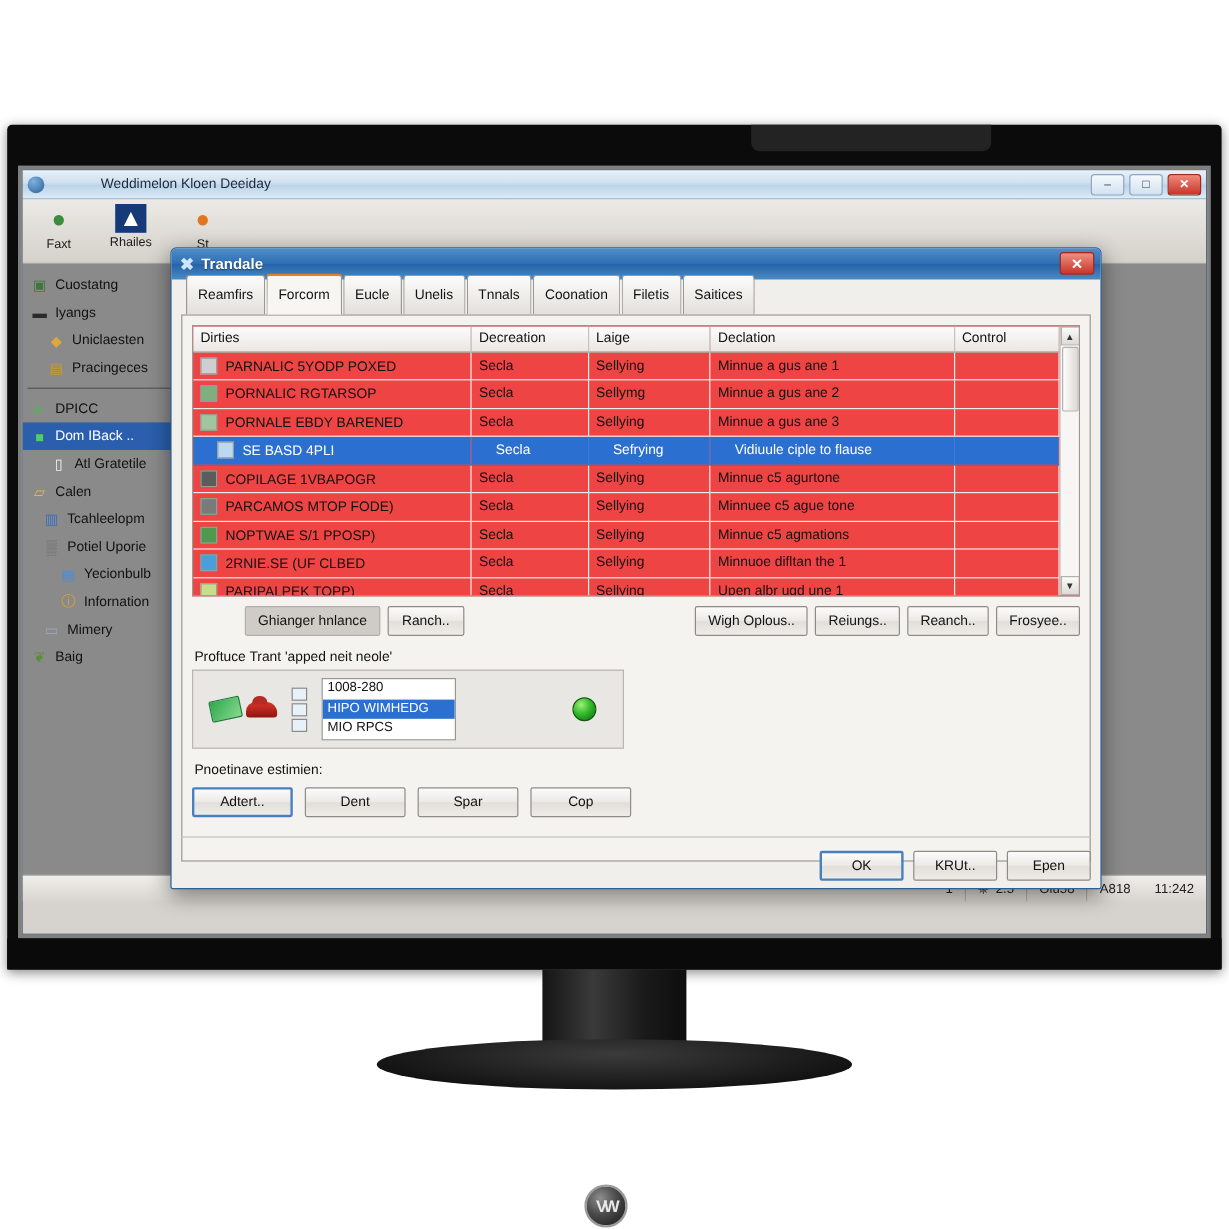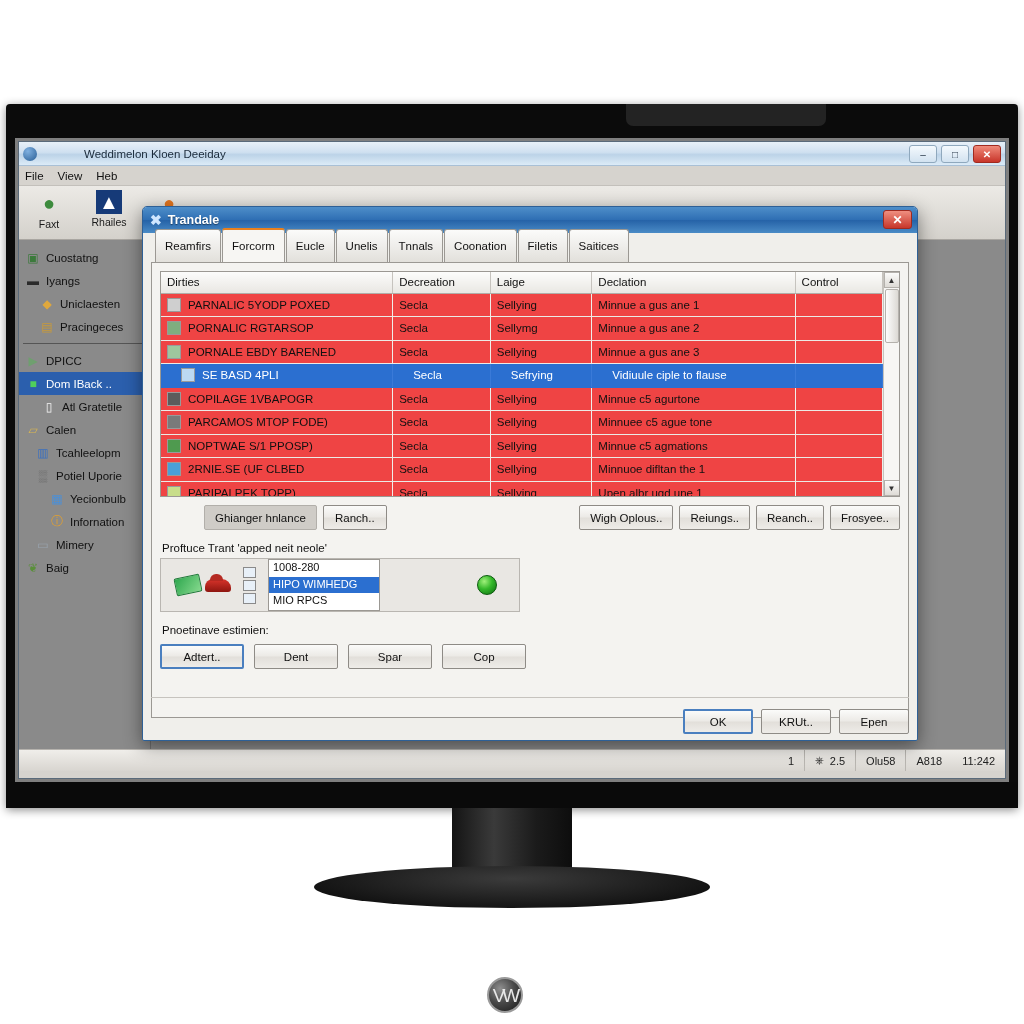--- a/index.html
+++ b/index.html
@@ -28,26 +28,26 @@
   }
   #screen {
     position: absolute; left: 9px; top: 34px; width: 994px; height: 644px;
     background: #7f7f7f; overflow: hidden;
   }
   #bezel-bottom {
     position: absolute; left: 0; bottom: 0; width: 1012px; height: 26px;
     background: #0a0a0a;
   }
   #vw-logo {
-    position: absolute; left: 487px; bottom: 11px; width: 36px; height: 36px;
+    position: absolute; left: 487px; bottom: 1px; width: 36px; height: 36px;
     border-radius: 50%;
     background: radial-gradient(circle at 35% 30%, #8f8f8f 0%, #4a4a4a 45%, #171717 100%);
     border: 2px solid #9a9a9a;
     display: flex; align-items: center; justify-content: center;
-    color: #e8e8e8; font-size: 19px; font-weight: normal; letter-spacing: -3px;
+    color: #e8e8e8; font-size: 14px; font-weight: bold; letter-spacing: -3px;
     font-family: "Liberation Sans", sans-serif;
     line-height: 1;
   }
   #stand-neck {
     position: absolute; left: 452px; top: 808px; width: 120px; height: 68px;
     background: linear-gradient(to right, #141414, #3a3a3a 35%, #1b1b1b 70%, #0d0d0d);
     border-radius: 0 0 8px 8px;
   }
   #stand-base {
     position: absolute; left: 314px; top: 866px; width: 396px; height: 42px;
@@ -215,21 +215,21 @@
     border: 1px solid #8e8b86; border-radius: 2px;
     font-size: 11.5px; color: #111; display: flex; align-items: center; justify-content: center;
     white-space: nowrap;
   }
   .btn.flat { background: #cfccc7; border-color: #b2afaa; margin-left: 44px; }
   .btn.default { border: 2px solid #4a7fbf; }
   .spring { flex: 1; }
 
   .section-label { font-size: 11.5px; color: #111; margin: 12px 0 4px 2px; }
   .preview-box {
-    border: 1px solid #b9b6b1; background: #e9e7e3; height: 54px;
+    border: 1px solid #b9b6b1; background: #e9e7e3; height: 66px;
     display: flex; align-items: center; padding: 0 14px; gap: 12px; position: relative;
     width: 360px;
   }
   .prev-icons { display: flex; align-items: center; gap: 4px; }
   .listbox {
     width: 112px; height: 52px; background: #fff; border: 1px solid #9b9893;
     font-size: 11px; color: #111; overflow: hidden;
   }
   .listbox div { padding: 1px 4px; height: 16.5px; white-space: nowrap; }
   .listbox div.sel { background: #2b6fd0; color: #fff; }
@@ -272,25 +272,20 @@
         <div class="titlebar">
           <div class="tb-icon"></div>
           <div class="tb-title">Weddimelon Kloen Deeiday</div>
           <div class="win-btns">
             <div class="win-btn">–</div>
             <div class="win-btn">□</div>
             <div class="win-btn close">✕</div>
           </div>
         </div>
 
-        <div class="menubar">
-          <span>File</span>
-          <span>View</span>
-          <span>Heb</span>
-        </div>
 
         <div class="toolbar">
           <div class="tool">
             <div class="glyph" style="color:#3d8b3d">●</div>
             <div class="lbl">Faxt</div>
           </div>
           <div class="tool">
             <div class="glyph" style="color:#fff;background:#163a78;width:26px;height:24px;">▲</div>
             <div class="lbl">Rhailes</div>
           </div>

